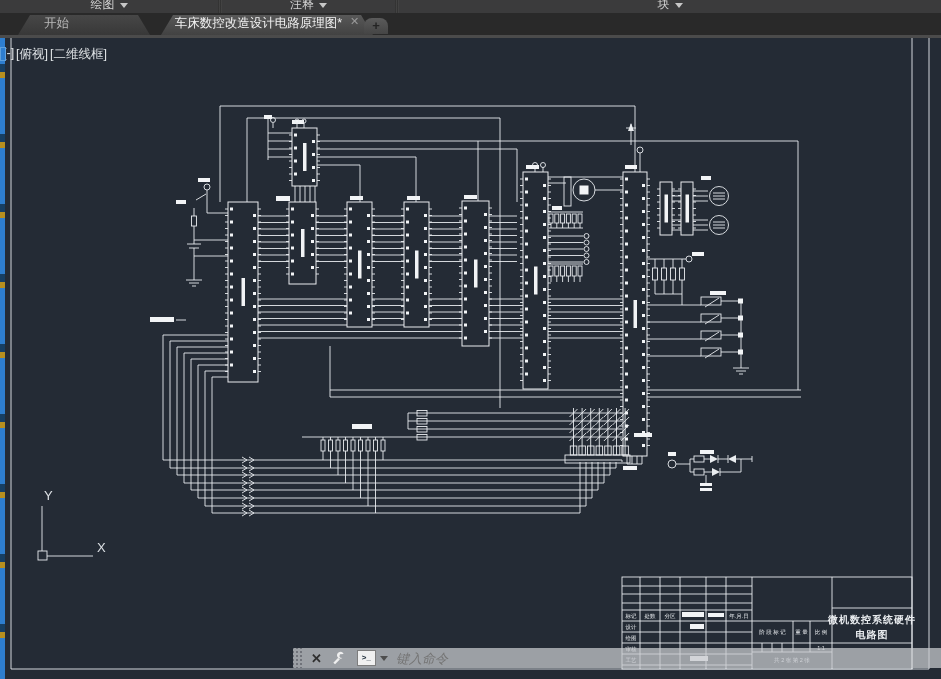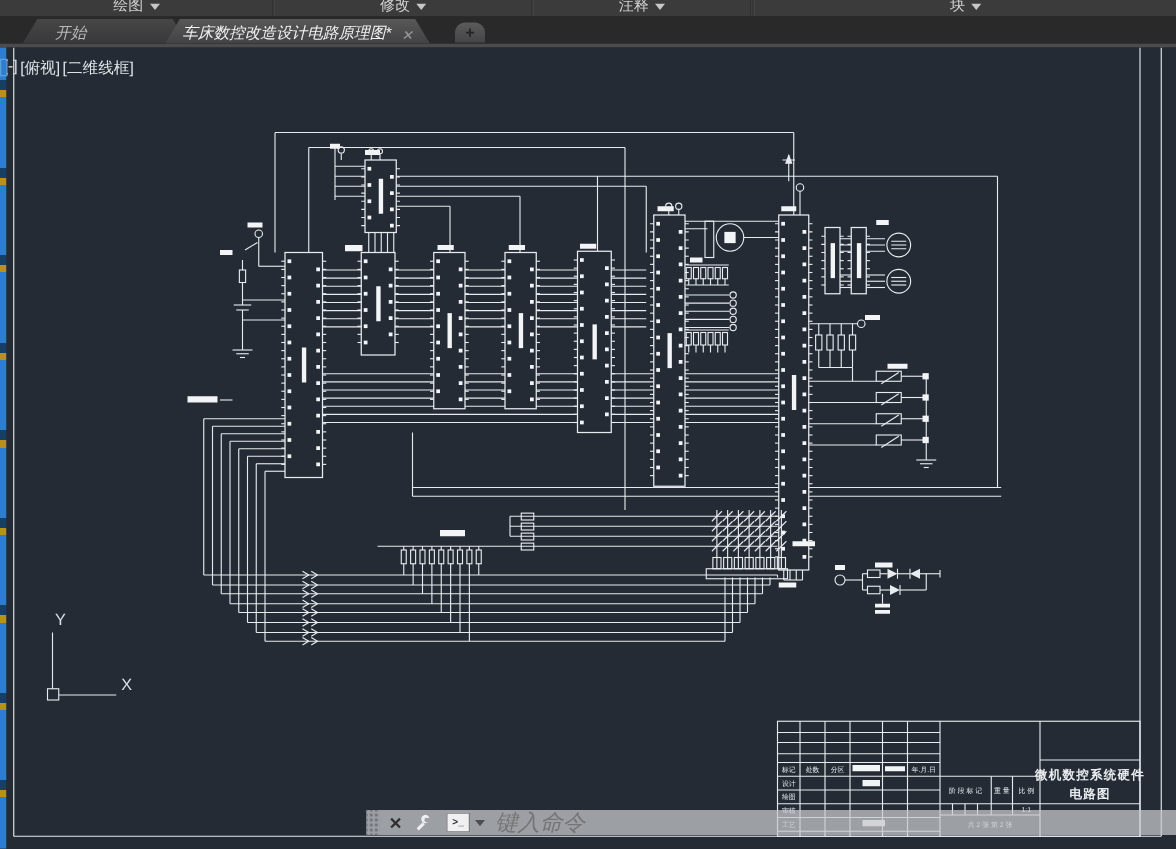--- a/index.html
+++ b/index.html
@@ -10,25 +10,25 @@
           display:flex;overflow:hidden;border-bottom:1px solid #303030;}
   .panel{position:relative;display:flex;align-items:flex-start;justify-content:center;
          color:#d2d2d2;font-size:12px;}
   .panel .lbl{margin-top:-4px;white-space:nowrap;}
   .panel .tri{width:0;height:0;border-left:4px solid transparent;border-right:4px solid transparent;
               border-top:5px solid #c7c7c7;margin:3px 0 0 5px;}
   .psep{width:2px;background:linear-gradient(90deg,#2c2c2c,#4a4a4a);}
   
   .tabbar{position:absolute;left:0;top:13px;width:941px;height:25px;background:#292929;
           border-bottom:3px solid #4b4b4b;box-sizing:border-box;}
-  .ftab{position:absolute;top:2px;height:20px;display:flex;align-items:flex-end;
-        font-size:12.5px;clip-path:polygon(12px 0,calc(100% - 12px) 0,100% 100%,0 100%);font-style:italic;}
+  .ftab{position:absolute;top:2px;height:20px;display:flex;align-items:flex-start;
+        font-size:12.5px;clip-path:polygon(12px 0,calc(100% - 12px) 0,100% 100%,0 100%);}
   .ftab.start{left:18px;width:132px;background:linear-gradient(#474747,#383838);
         color:#b9b9b9;justify-content:flex-start;padding-left:26px;box-sizing:border-box;}
-  .ftab.active{left:132px;width:212px;background:linear-gradient(#585858,#424242);
+  .ftab.active{left:161px;width:212px;background:linear-gradient(#585858,#424242);
         color:#f2f2f2;justify-content:center;}
   .tclose{color:#9a9a9a;font-size:11px;margin-left:8px;cursor:pointer;}
   .newtab{position:absolute;left:364px;top:5px;width:24px;height:16px;border-radius:8px 8px 0 0;
         background:linear-gradient(#5b5b5b,#454545);color:#242424;font-weight:bold;
         font-size:13px;line-height:15px;text-align:center;}
   
   .canvas{position:absolute;left:0;top:38px;width:941px;height:641px;background:#242b35;}
   svg text.tb{fill:#e9ecef;font-size:5.5px;font-family:"Liberation Sans",sans-serif;}
   svg text.tbt{fill:#e9ecef;font-size:10px;font-weight:bold;letter-spacing:1px;}
   svg text.ucs{fill:#dce0e4;font-size:13px;}
@@ -50,35 +50,31 @@
   .cmdgrip{width:11px;height:20px;
            background-image:radial-gradient(circle,#70737a 1px,transparent 1.4px);
            background-size:4px 4px;background-position:2px 2px;}
   .cmdx{color:#2f2f2f;font-size:13px;font-weight:bold;padding:0 7px;cursor:pointer;}
   .cmdwrench{margin:0 6px 0 2px;cursor:pointer;display:flex;}
   .prompt{width:17px;height:14px;background:#f0f0f0;border:1px solid #7d7d7d;color:#22303c;
           font-size:8px;font-weight:bold;text-align:center;line-height:14px;margin-left:6px;}
   .caret{width:0;height:0;border-left:4px solid transparent;border-right:4px solid transparent;
          border-top:5px solid #4e4e4e;margin:0 6px 0 4px;}
   .cmdinput{flex:1;background:transparent;border:none;outline:none;color:#5d6268;
-            font-size:18px;font-style:italic;font-family:"Liberation Sans",sans-serif;}
+            font-size:13px;font-style:italic;font-family:"Liberation Sans",sans-serif;}
 </style>
 </head>
 <body>
 
 <div class="ribbon">
   <div class="panel" style="width:218px">
     <span class="lbl">绘图</span>
     <span class="tri"></span>
   </div>
   <div class="psep"></div>
-  <div class="panel" style="width:205px">
-    <span class="lbl">修改</span>
-    <span class="tri"></span>
-  </div>
   <div class="psep"></div>
   <div class="panel" style="width:173px">
     <span class="lbl">注释</span>
     <span class="tri"></span>
   </div>
   <div class="psep"></div>
   <div class="psep"></div>
   <div class="panel" style="flex:1">
     <span class="lbl">块</span>
     <span class="tri"></span>

